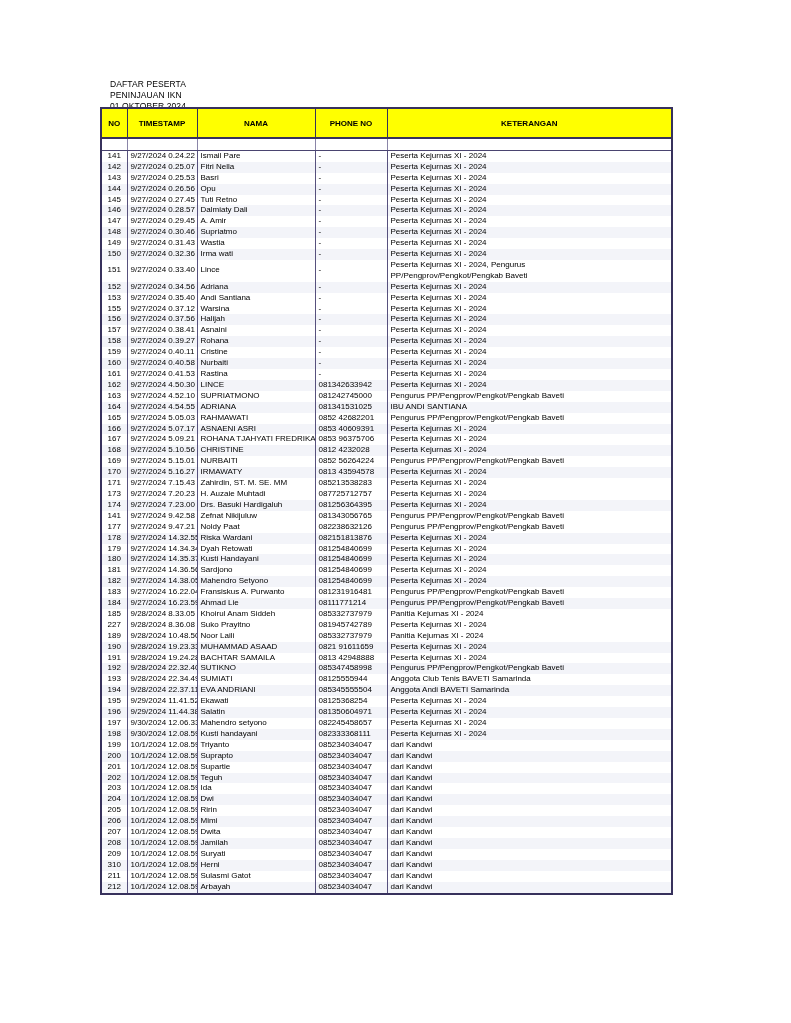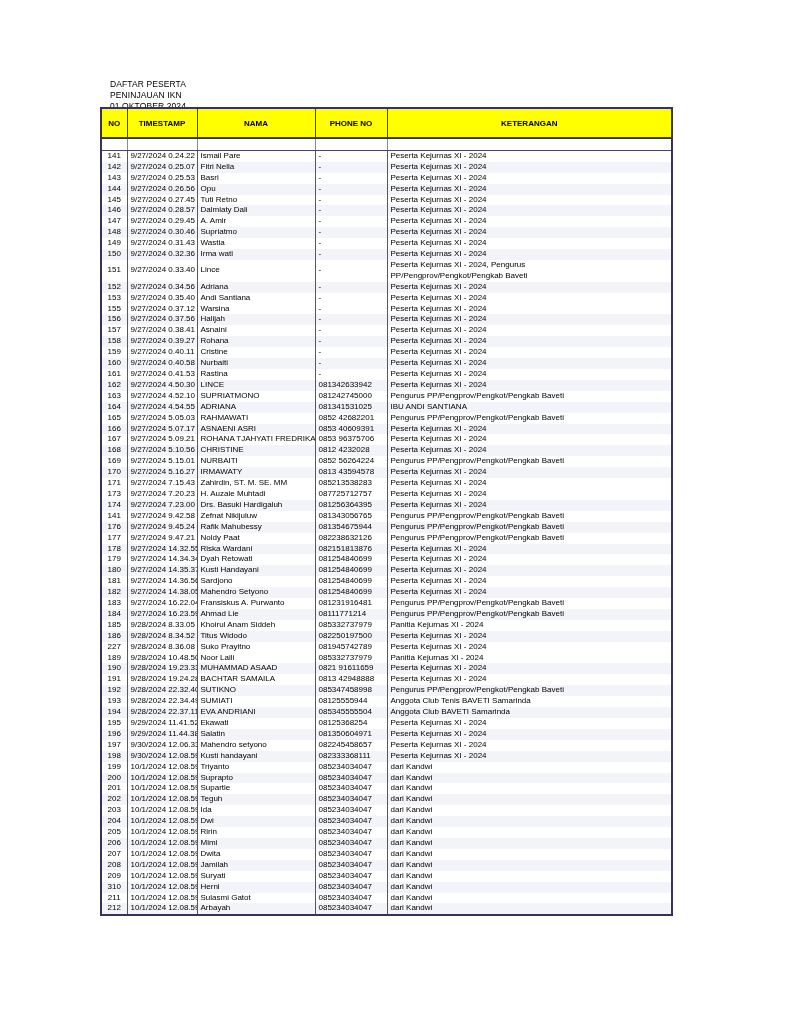--- a/index.html
+++ b/index.html
@@ -327,27 +327,20 @@
         <td class="c3">081256364395</td>
         <td class="c4">Peserta Kejurnas XI - 2024</td>
       </tr>
       <tr>
         <td class="c0">141</td>
         <td class="c1">9/27/2024 9.42.58</td>
         <td class="c2">Zefnat Nikijuluw</td>
         <td class="c3">081343056765</td>
         <td class="c4">Pengurus PP/Pengprov/Pengkot/Pengkab Baveti</td>
       </tr>
-      <tr class="stripe">
-        <td class="c0">176</td>
-        <td class="c1">9/27/2024 9.45.24</td>
-        <td class="c2">Rafik Mahubessy</td>
-        <td class="c3">081354675944</td>
-        <td class="c4">Pengurus PP/Pengprov/Pengkot/Pengkab Baveti</td>
-      </tr>
       <tr>
         <td class="c0">177</td>
         <td class="c1">9/27/2024 9.47.21</td>
         <td class="c2">Noldy Paat</td>
         <td class="c3">082238632126</td>
         <td class="c4">Pengurus PP/Pengprov/Pengkot/Pengkab Baveti</td>
       </tr>
       <tr class="stripe">
         <td class="c0">178</td>
         <td class="c1">9/27/2024 14.32.55</td>
@@ -397,27 +390,20 @@
         <td class="c3">08111771214</td>
         <td class="c4">Pengurus PP/Pengprov/Pengkot/Pengkab Baveti</td>
       </tr>
       <tr>
         <td class="c0">185</td>
         <td class="c1">9/28/2024 8.33.05</td>
         <td class="c2">Khoirul Anam Siddeh</td>
         <td class="c3">085332737979</td>
         <td class="c4">Panitia Kejurnas XI - 2024</td>
       </tr>
-      <tr class="stripe">
-        <td class="c0">186</td>
-        <td class="c1">9/28/2024 8.34.52</td>
-        <td class="c2">Titus Widodo</td>
-        <td class="c3">082250197500</td>
-        <td class="c4">Peserta Kejurnas XI - 2024</td>
-      </tr>
       <tr>
         <td class="c0">227</td>
         <td class="c1">9/28/2024 8.36.08</td>
         <td class="c2">Suko Prayitno</td>
         <td class="c3">081945742789</td>
         <td class="c4">Peserta Kejurnas XI - 2024</td>
       </tr>
       <tr>
         <td class="c0">189</td>
         <td class="c1">9/28/2024 10.48.50</td>
@@ -451,21 +437,21 @@
         <td class="c1">9/28/2024 22.34.49</td>
         <td class="c2">SUMIATI</td>
         <td class="c3">08125555944</td>
         <td class="c4">Anggota Club Tenis BAVETI Samarinda</td>
       </tr>
       <tr class="stripe">
         <td class="c0">194</td>
         <td class="c1">9/28/2024 22.37.11</td>
         <td class="c2">EVA ANDRIANI</td>
         <td class="c3">085345555504</td>
-        <td class="c4">Anggota Club BAVETI Samarinda</td>
+        <td class="c4">Anggota Andi BAVETI Samarinda</td>
       </tr>
       <tr>
         <td class="c0">195</td>
         <td class="c1">9/29/2024 11.41.52</td>
         <td class="c2">Ekawati</td>
         <td class="c3">08125368254</td>
         <td class="c4">Peserta Kejurnas XI - 2024</td>
       </tr>
       <tr class="stripe">
         <td class="c0">196</td>

